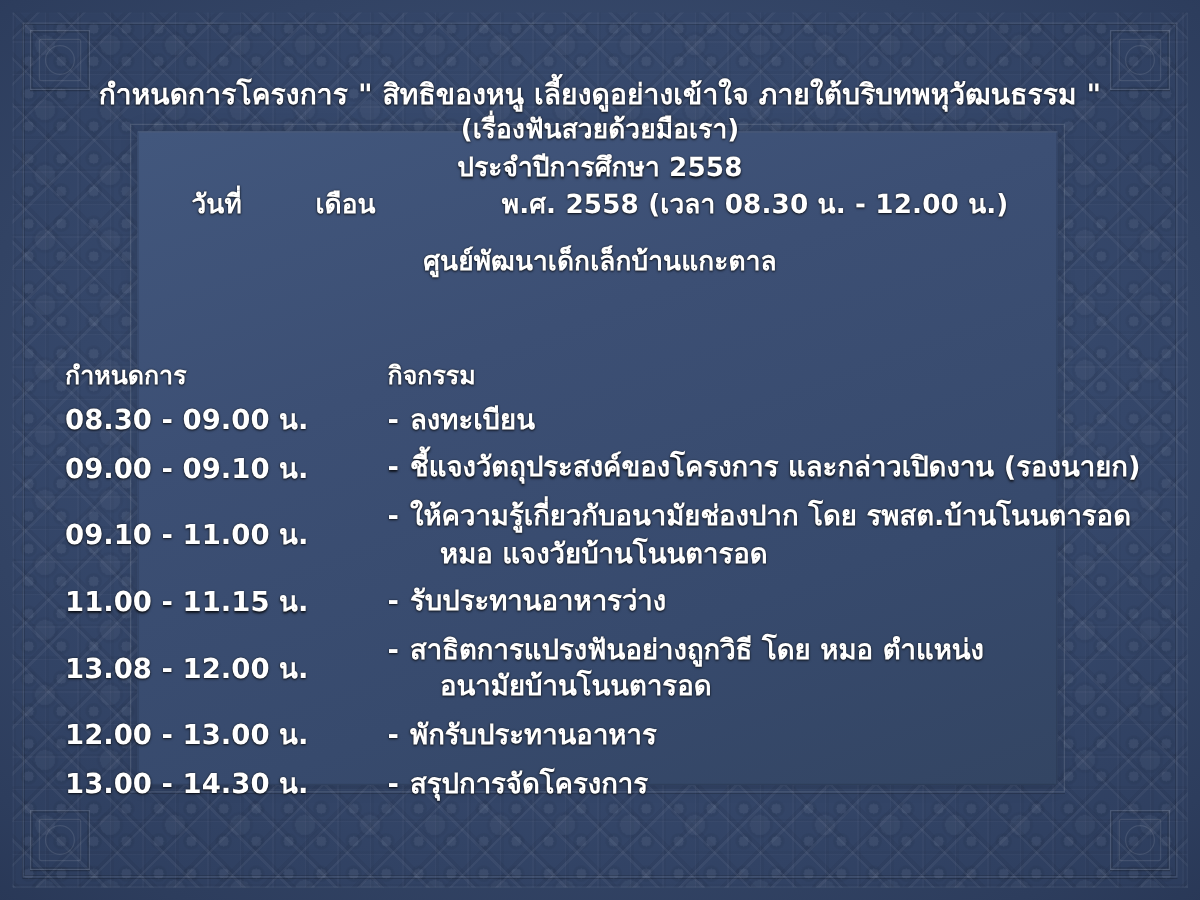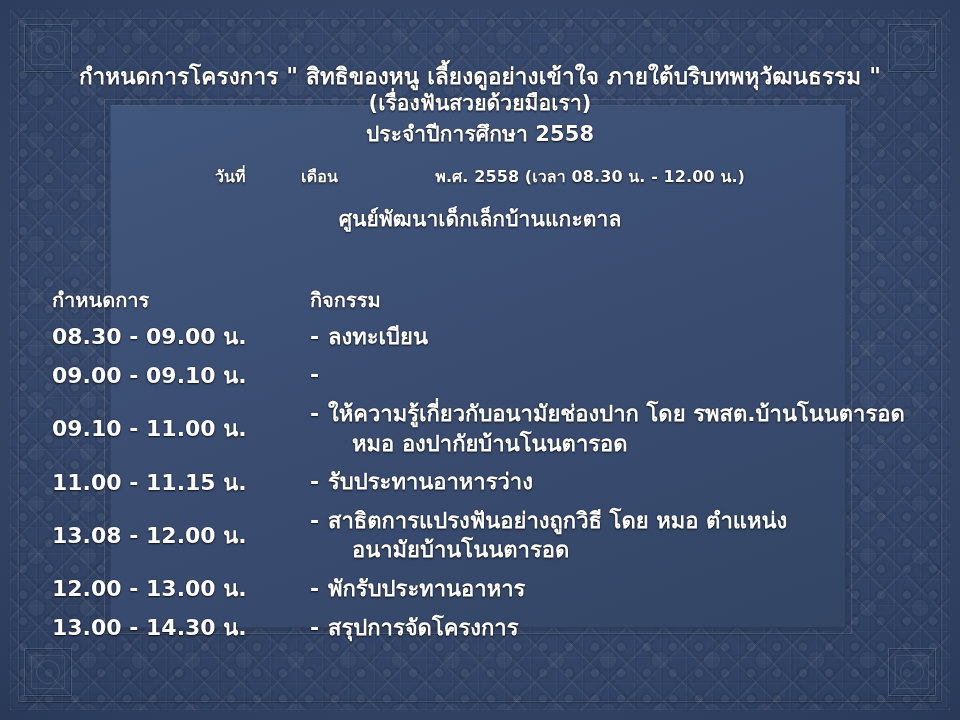--- a/index.html
+++ b/index.html
@@ -106,21 +106,21 @@
   }
   .t-line{
     font-weight:bold;
     line-height:1.26;
     letter-spacing:.1px;
     white-space:nowrap;
   }
   .t-line.l1{font-size:22.5px;}
   .t-line.l2{font-size:21px;}
   .t-line.l3{font-size:21px;margin-top:4px;}
-  .t-line.l4{font-size:16px;margin-top:20px;}
+  .t-line.l4{font-size:21px;margin-top:3px;}
   .t-line.l5{font-size:21px;margin-top:19px;}
 
   .gap-sm{display:inline-block;width:44px;}
   .gap-lg{display:inline-block;width:86px;}
 
   
   .schedule{
     position:absolute;left:52px;top:288px;right:24px;
     font-weight:bold;
   }
@@ -189,32 +189,33 @@
             <span>ลงทะเบียน</span>
           </div>
         </div>
       </div>
 
       <div class="sched-row">
         <div class="col-time">09.00 - 09.10 น.</div>
         <div class="col-act">
           <div class="act-line">
             <span class="dash">-</span>
+            <span>ชี้แจงวัตถุประสงค์ของโครงการ และกล่าวเปิดงาน (รองนายก)</span>
           </div>
         </div>
       </div>
 
       <div class="sched-row">
         <div class="col-time">09.10 - 11.00 น.</div>
         <div class="col-act">
           <div class="act-line">
             <span class="dash">-</span>
             <span>ให้ความรู้เกี่ยวกับอนามัยช่องปาก โดย รพสต.บ้านโนนตารอด</span>
           </div>
-          <div class="act-cont">หมอ องปากัยบ้านโนนตารอด</div>
+          <div class="act-cont">หมอ แจงวัยบ้านโนนตารอด</div>
         </div>
       </div>
 
       <div class="sched-row">
         <div class="col-time">11.00 - 11.15 น.</div>
         <div class="col-act">
           <div class="act-line">
             <span class="dash">-</span>
             <span>รับประทานอาหารว่าง</span>
           </div>

